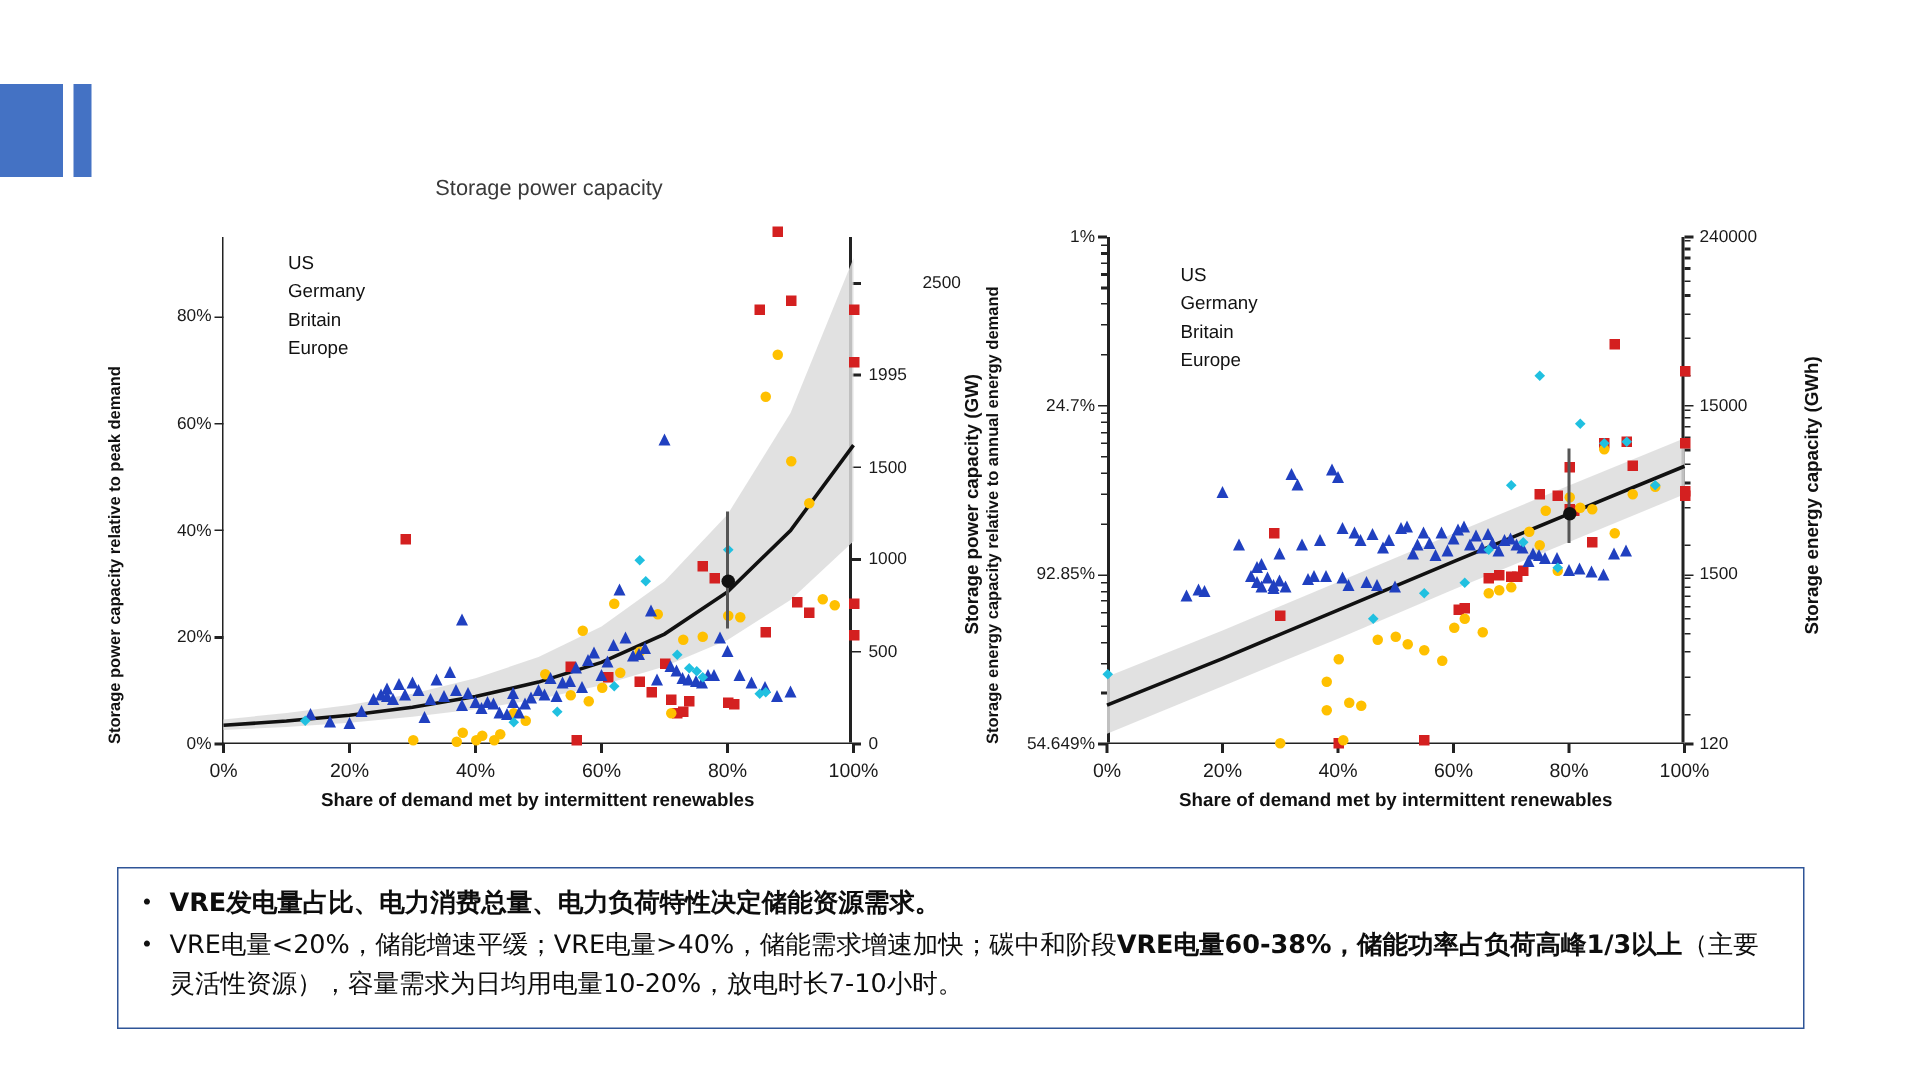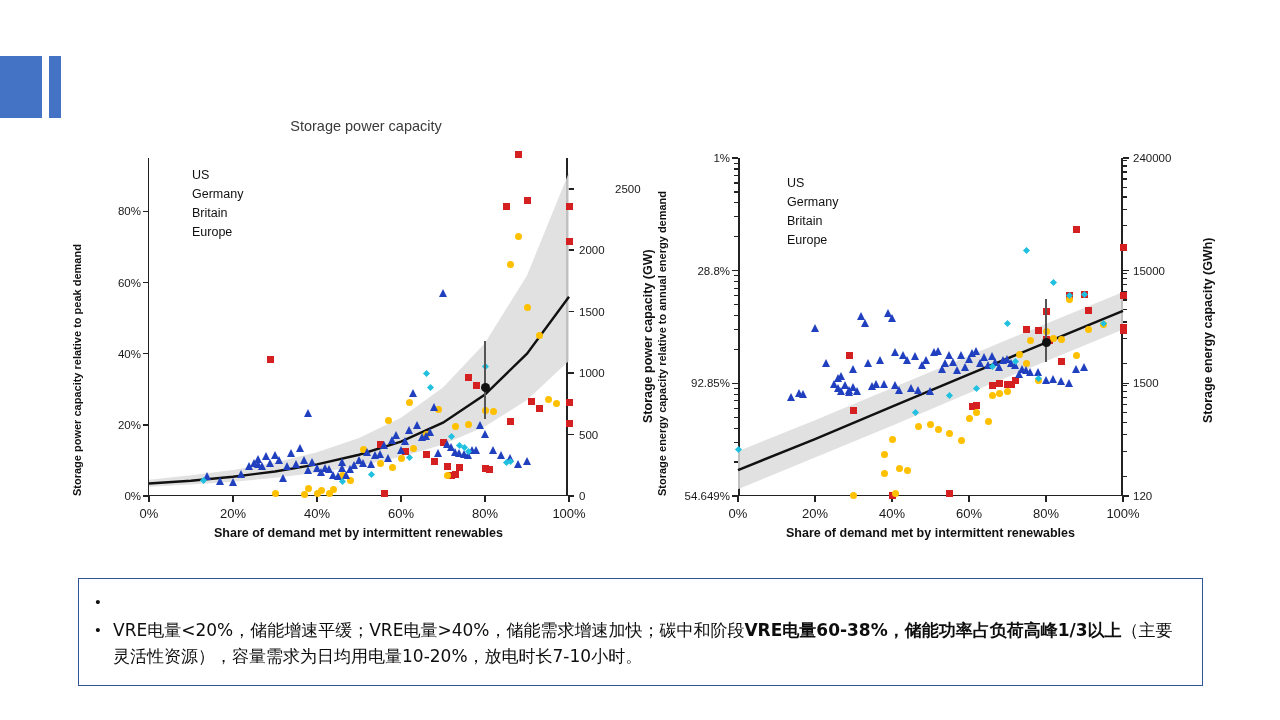--- a/index.html
+++ b/index.html
@@ -127,21 +127,21 @@
         <div class="ytick-label left" style="left: -64px; top: 53.3684px; width: 56px;">80%</div>
         <div class="tick-mark" style="right: -6px; top: 337.2px; width: 6px; height: 1.6px;"></div>
         <div class="ytick-label right" style="left: 430px; top: 338px; width: 62px;">0</div>
         <div class="tick-mark" style="right: -6px; top: 275.745px; width: 6px; height: 1.6px;"></div>
         <div class="ytick-label right" style="left: 430px; top: 276.545px; width: 62px;">500</div>
         <div class="tick-mark" style="right: -6px; top: 214.291px; width: 6px; height: 1.6px;"></div>
         <div class="ytick-label right" style="left: 430px; top: 215.091px; width: 62px;">1000</div>
         <div class="tick-mark" style="right: -6px; top: 152.836px; width: 6px; height: 1.6px;"></div>
         <div class="ytick-label right" style="left: 430px; top: 153.636px; width: 62px;">1500</div>
         <div class="tick-mark" style="right: -6px; top: 91.3818px; width: 6px; height: 1.6px;"></div>
-        <div class="ytick-label right" style="left: 430px; top: 92.1818px; width: 62px;">2000</div>
+        <div class="ytick-label right" style="left: 430px; top: 92.1818px; width: 62px;">1995</div>
         <div class="tick-mark" style="right: -6px; top: 29.9273px; width: 6px; height: 1.6px;"></div>
         <div class="ytick-label right" style="left: 430px; top: 30.7273px; width: 62px; margin-left: 36px;">2500</div>
         <div class="tick-mark" style="left: -0.8px; top: 338px; width: 1.6px; height: 6px;"></div>
         <div class="xtick-label" style="left: 0px; top: 348px;">0%</div>
         <div class="tick-mark" style="left: 83.2px; top: 338px; width: 1.6px; height: 6px;"></div>
         <div class="xtick-label" style="left: 84px; top: 348px;">20%</div>
         <div class="tick-mark" style="left: 167.2px; top: 338px; width: 1.6px; height: 6px;"></div>
         <div class="xtick-label" style="left: 168px; top: 348px;">40%</div>
         <div class="tick-mark" style="left: 251.2px; top: 338px; width: 1.6px; height: 6px;"></div>
         <div class="xtick-label" style="left: 252px; top: 348px;">60%</div>
@@ -325,21 +325,21 @@
 
   <div class="chart-panel" id="panel-right" style="left:666px; width:600px;">
   <div class="plot-area no-left" style="left: 72px; top: 40px; width: 385px; height: 338px;">
         <div class="axis-line-v" style="right: 0px;"></div>
         <div class="axis-line-v" style="left: 0px;"></div>
         <div class="tick-mark" style="left: -6px; top: 337.2px; width: 6px; height: 1.6px;"></div>
         <div class="ytick-label left" style="left: -64px; top: 338px; width: 56px;">54.649%</div>
         <div class="tick-mark" style="left: -6px; top: 224.533px; width: 6px; height: 1.6px;"></div>
         <div class="ytick-label left" style="left: -64px; top: 225.333px; width: 56px;">92.85%</div>
         <div class="tick-mark" style="left: -6px; top: 111.867px; width: 6px; height: 1.6px;"></div>
-        <div class="ytick-label left" style="left: -64px; top: 112.667px; width: 56px;">28.8%</div>
+        <div class="ytick-label left" style="left: -64px; top: 112.667px; width: 56px;">24.7%</div>
         <div class="tick-mark" style="left: -6px; top: -0.8px; width: 6px; height: 1.6px;"></div>
         <div class="ytick-label left" style="left: -64px; top: 0px; width: 56px;">1%</div>
         <div class="tick-mark" style="left: -4px; top: 303.484px; width: 4px; height: 1.2px;"></div>
         <div class="tick-mark" style="left: -4px; top: 283.644px; width: 4px; height: 1.2px;"></div>
         <div class="tick-mark" style="left: -4px; top: 269.568px; width: 4px; height: 1.2px;"></div>
         <div class="tick-mark" style="left: -4px; top: 258.649px; width: 4px; height: 1.2px;"></div>
         <div class="tick-mark" style="left: -4px; top: 249.728px; width: 4px; height: 1.2px;"></div>
         <div class="tick-mark" style="left: -4px; top: 242.186px; width: 4px; height: 1.2px;"></div>
         <div class="tick-mark" style="left: -4px; top: 235.652px; width: 4px; height: 1.2px;"></div>
         <div class="tick-mark" style="left: -4px; top: 229.889px; width: 4px; height: 1.2px;"></div>
@@ -576,20 +576,21 @@
             </span>
             <span class="legend-label">Europe</span>
           </div>
         </div>
       </div>
     </div>
 
   <div class="callout" id="callout">
       <div class="bullet-row">
         <div class="bullet-dot">•</div>
+        <div class="bullet-text"><span class="b">VRE发电量占比、电力消费总量、电力负荷特性决定储能资源需求。</span></div>
       </div>
       <div class="bullet-row">
         <div class="bullet-dot">•</div>
         <div class="bullet-text"><span>VRE电量&lt;20%，储能增速平缓；VRE电量&gt;40%，储能需求增速加快；碳中和阶段</span><span class="b">VRE电量60-38%，储能功率占负荷高峰1/3以上</span><span>（主要灵活性资源），容量需求为日均用电量10-20%，放电时长7-10小时。</span></div>
       </div>
     </div>
 
 </div>
 
 </body></html>

